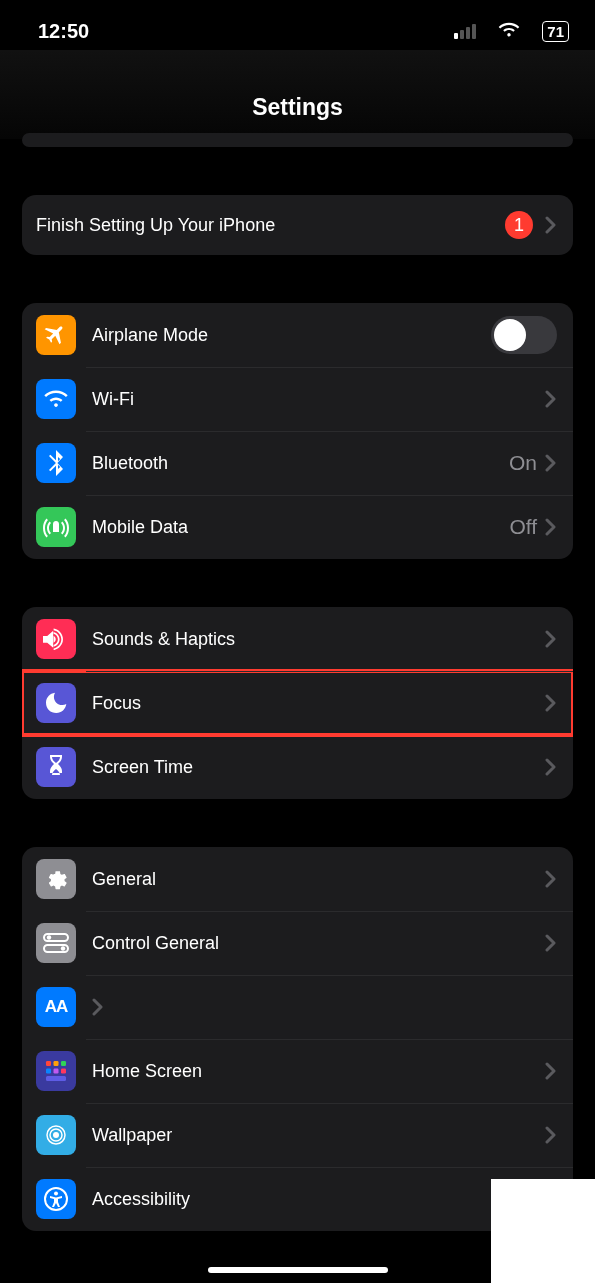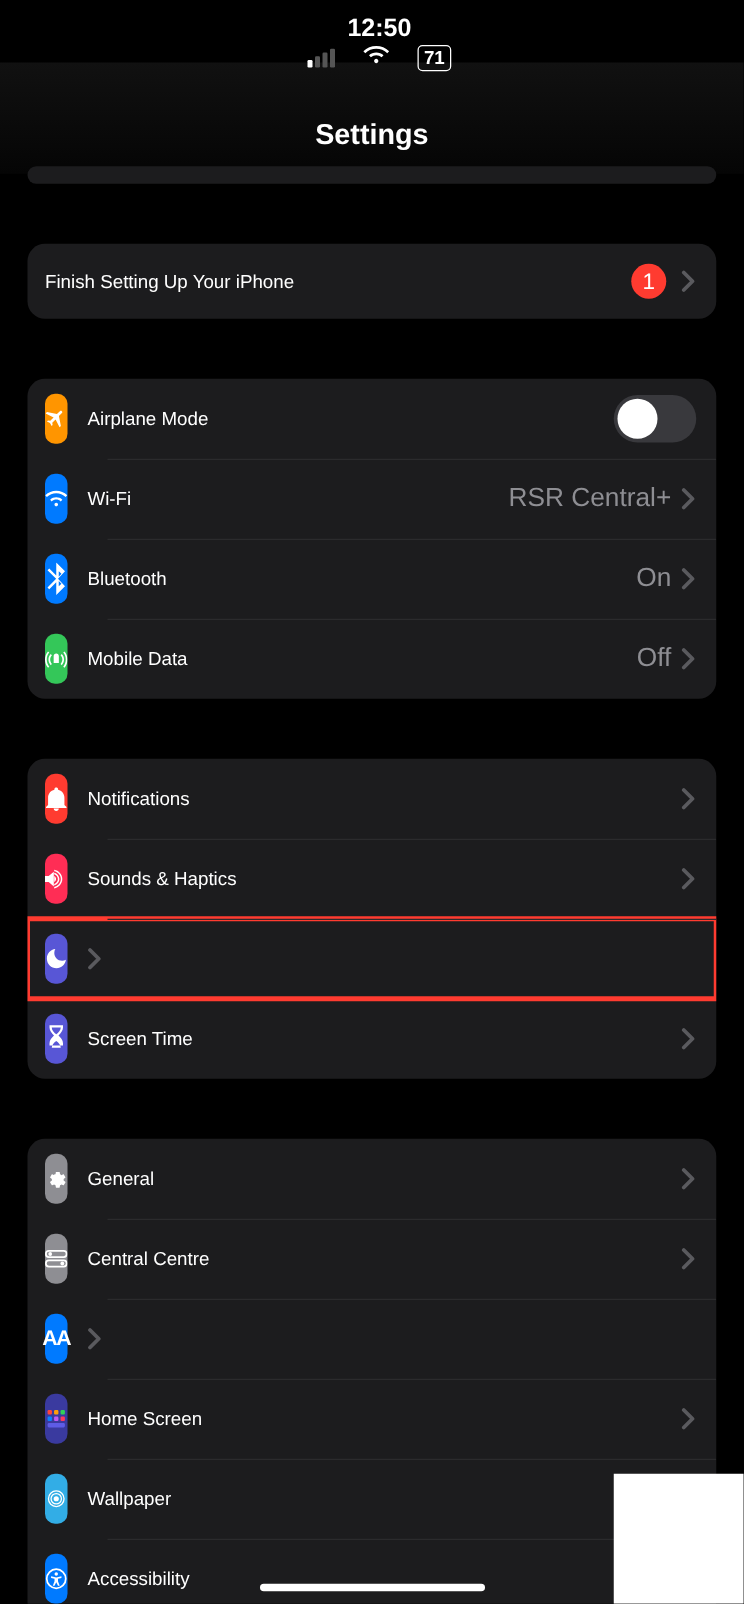--- a/index.html
+++ b/index.html
@@ -13,21 +13,20 @@
     position: relative;
   }
   .status-bar {
     display: flex;
     justify-content: space-between;
     align-items: center;
     padding: 12px 26px 0 38px;
     height: 50px;
     font-size: 20px;
     font-weight: 600;
-    flex-direction: column;
   }
   .status-right { display: flex; align-items: center; gap: 22px; }
   .signal-bars { display: flex; align-items: flex-end; gap: 2px; }
   .bar { width: 4px; background: #555; border-radius: 1px; }
   .bar.active { background: #fff; }
   .b1{height:6px}.b2{height:9px}.b3{height:12px}.b4{height:15px}
   .battery-box {
     border: 1.5px solid #fff; border-radius: 4px;
     padding: 1px 4px; font-size: 15px; font-weight: 700;
     display:flex; align-items:center;
@@ -54,27 +53,27 @@
     position: relative;
   }
   .row + .row::before {
     content: '';
     position: absolute;
     top: 0; left: 64px; right: 0;
     height: 1px;
     background: #2b2b2d;
   }
   .icon-box {
-    width: 18px; height: 40px;
+    width: 40px; height: 40px;
     border-radius: 8px;
     display: flex; align-items: center; justify-content: center;
     margin-right: 16px;
     flex-shrink: 0;
   }
-  .label { font-size: 15px; flex: 1; color: #fff; }
+  .label { font-size: 18px; flex: 1; color: #fff; }
   .value { font-size: 21px; color: #8e8e93; margin-right: 8px; }
   .chev { color: #5a5a5e; }
   .chev svg { display:block; }
   .badge {
     background: #ff3b30; color: #fff; border-radius: 50%;
     width: 28px; height: 28px; display:flex; align-items:center; justify-content:center;
     font-size: 18px; margin-right: 12px;
   }
   .toggle {
     width: 66px; height: 38px; background: #39393d; border-radius: 19px;
@@ -149,21 +148,20 @@
         <div class="knob"></div>
       </div>
   </div>
   <div class="row">
     <div class="icon-box bg-blue">
       <svg width="24" height="20" viewBox="0 0 24 20">
           <path fill="#fff" d="M12 18c1 0 1.9-.9 1.9-1.9S13 14.2 12 14.2s-1.9.9-1.9 1.9S11 18 12 18zm-4.8-5.2c1.3-1.2 3-1.9 4.8-1.9s3.5.7 4.8 1.9l1.7-1.8C16.7 9.4 14.4 8.5 12 8.5s-4.7.9-6.5 2.5l1.7 1.8zM2 8C4.7 5.4 8.2 4 12 4s7.3 1.4 10 4l1.7-1.8C20.6 3.2 16.4 1.5 12 1.5S3.4 3.2.3 6.2L2 8z"></path>
         </svg>
     </div>
     <span class="label">Wi-Fi</span>
-    <span class="value">RSR Central+</span>
     <span class="chev">
         <svg width="12" height="18" viewBox="0 0 12 18">
           <path fill="none" stroke="#5a5a5e" stroke-width="3" stroke-linecap="round" stroke-linejoin="round" d="M2 2l7 7-7 7"></path>
         </svg>
       </span>
   </div>
   <div class="row">
     <div class="icon-box bg-blue">
       <svg width="16" height="26" viewBox="0 0 16 26">
           <path fill="#fff" d="M8 0v10.3L2.4 4.7 1 6.1 7.9 13 1 19.9l1.4 1.4L8 15.7V26l7-7-5.6-6L15 7 8 0zm2 7l2.2 2L10 11.3V7zm0 12v-4.3l2.2 2.3L10 19z"></path>
@@ -187,52 +185,40 @@
     <span class="value">Off</span>
     <span class="chev">
         <svg width="12" height="18" viewBox="0 0 12 18">
           <path fill="none" stroke="#5a5a5e" stroke-width="3" stroke-linecap="round" stroke-linejoin="round" d="M2 2l7 7-7 7"></path>
         </svg>
       </span>
   </div>
 </div>
 
 <div class="group">
-  <div class="row">
-    <div class="icon-box bg-red">
-      <svg width="22" height="24" viewBox="0 0 22 24">
-          <path fill="#fff" d="M11 24c1.4 0 2.5-1.1 2.5-2.5h-5C8.5 22.9 9.6 24 11 24zm8-6V11c0-3.9-2.6-7.1-6.2-7.8V2.5C12.8 1.7 12 1 11 1s-1.8.7-1.8 1.5v.7C5.6 3.9 3 7.1 3 11v7l-2 2v1h20v-1l-2-2z"></path>
-        </svg>
-    </div>
-    <span class="label">Notifications</span>
-    <span class="chev">
-        <svg width="12" height="18" viewBox="0 0 12 18">
-          <path fill="none" stroke="#5a5a5e" stroke-width="3" stroke-linecap="round" stroke-linejoin="round" d="M2 2l7 7-7 7"></path>
-        </svg>
-      </span>
-  </div>
   <div class="row">
     <div class="icon-box bg-pink">
       <svg width="26" height="22" viewBox="0 0 26 22">
           <path fill="#fff" d="M0 7v8h5l7 6V1L5 7H0zm15 4c0-1.8-1-3.3-2.5-4v8c1.5-.7 2.5-2.2 2.5-4zm-2.5-8.7v2.1c2.9.9 5 3.5 5 6.6s-2.1 5.8-5 6.6v2.1c4-.9 7-4.5 7-8.7s-3-7.8-7-8.7zm0-4v2c5.1.9 9 5.4 9 10.7s-3.9 9.8-9 10.7v2c6.2-1 11-6.3 11-12.7S18.7-.7 12.5-1.7z" transform="translate(0,2) scale(0.85)"></path>
         </svg>
     </div>
     <span class="label">Sounds &amp; Haptics</span>
     <span class="chev">
         <svg width="12" height="18" viewBox="0 0 12 18">
           <path fill="none" stroke="#5a5a5e" stroke-width="3" stroke-linecap="round" stroke-linejoin="round" d="M2 2l7 7-7 7"></path>
         </svg>
       </span>
   </div>
   <div class="row highlight">
     <div class="icon-box bg-indigo">
       <svg width="24" height="24" viewBox="0 0 24 24">
           <path fill="#fff" d="M12.3 22c5.2 0 9.4-3.9 10-9-1.2.7-2.6 1.1-4.1 1.1-4.6 0-8.3-3.7-8.3-8.3 0-1.5.4-2.9 1.1-4.1-5.1.6-9 4.8-9 10C2 17.9 6.6 22 12.3 22z"></path>
         </svg>
     </div>
+    <span class="label">Focus</span>
     <span class="chev">
         <svg width="12" height="18" viewBox="0 0 12 18">
           <path fill="none" stroke="#5a5a5e" stroke-width="3" stroke-linecap="round" stroke-linejoin="round" d="M2 2l7 7-7 7"></path>
         </svg>
       </span>
   </div>
   <div class="row">
     <div class="icon-box bg-indigo">
       <svg width="20" height="26" viewBox="0 0 20 26">
           <path fill="#fff" d="M3 2h14l-5 9h3l-5 9H3l5-9H3l5-9H3z" opacity="0"></path>
@@ -264,21 +250,21 @@
   </div>
   <div class="row">
     <div class="icon-box bg-gray">
       <svg width="26" height="20" viewBox="0 0 26 20">
           <rect x="1" y="1" width="24" height="7" rx="3.5" fill="none" stroke="#fff" stroke-width="2"></rect>
           <circle cx="6" cy="4.5" r="2.2" fill="#fff"></circle>
           <rect x="1" y="12" width="24" height="7" rx="3.5" fill="none" stroke="#fff" stroke-width="2"></rect>
           <circle cx="20" cy="15.5" r="2.2" fill="#fff"></circle>
         </svg>
     </div>
-    <span class="label">Central Centre</span>
+    <span class="label">Control General</span>
     <span class="chev">
         <svg width="12" height="18" viewBox="0 0 12 18">
           <path fill="none" stroke="#5a5a5e" stroke-width="3" stroke-linecap="round" stroke-linejoin="round" d="M2 2l7 7-7 7"></path>
         </svg>
       </span>
   </div>
   <div class="row">
     <div class="icon-box bg-blue">
       <span style="color:#fff;font-size:17px;font-weight:600;letter-spacing:-1px">AA</span>
     </div>

